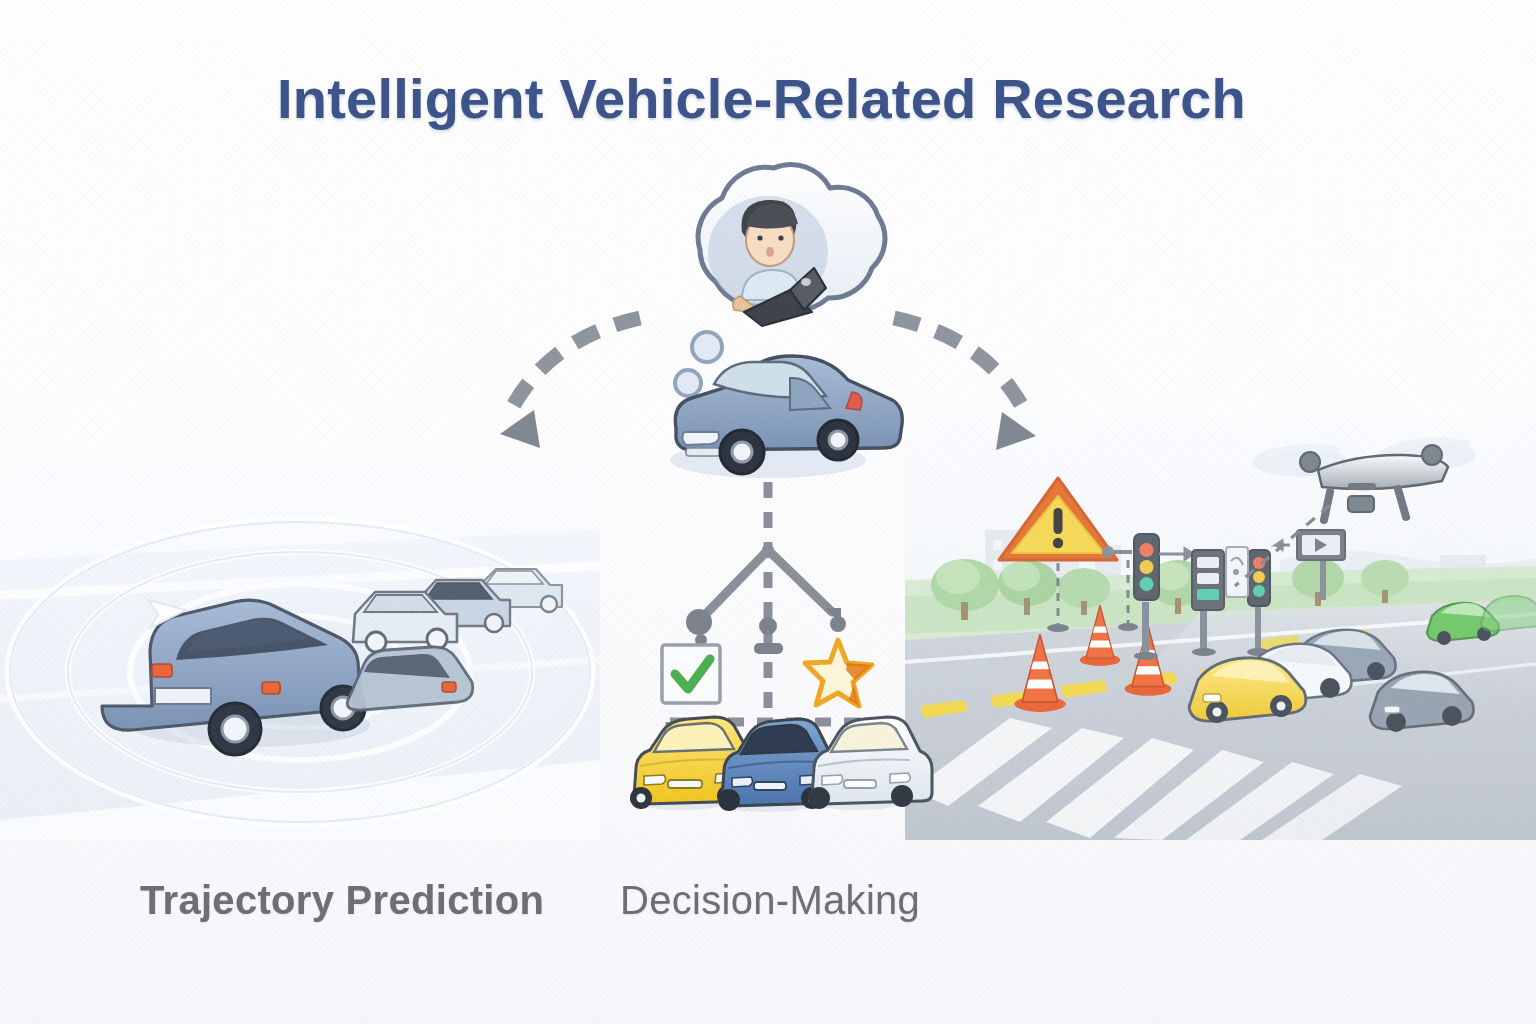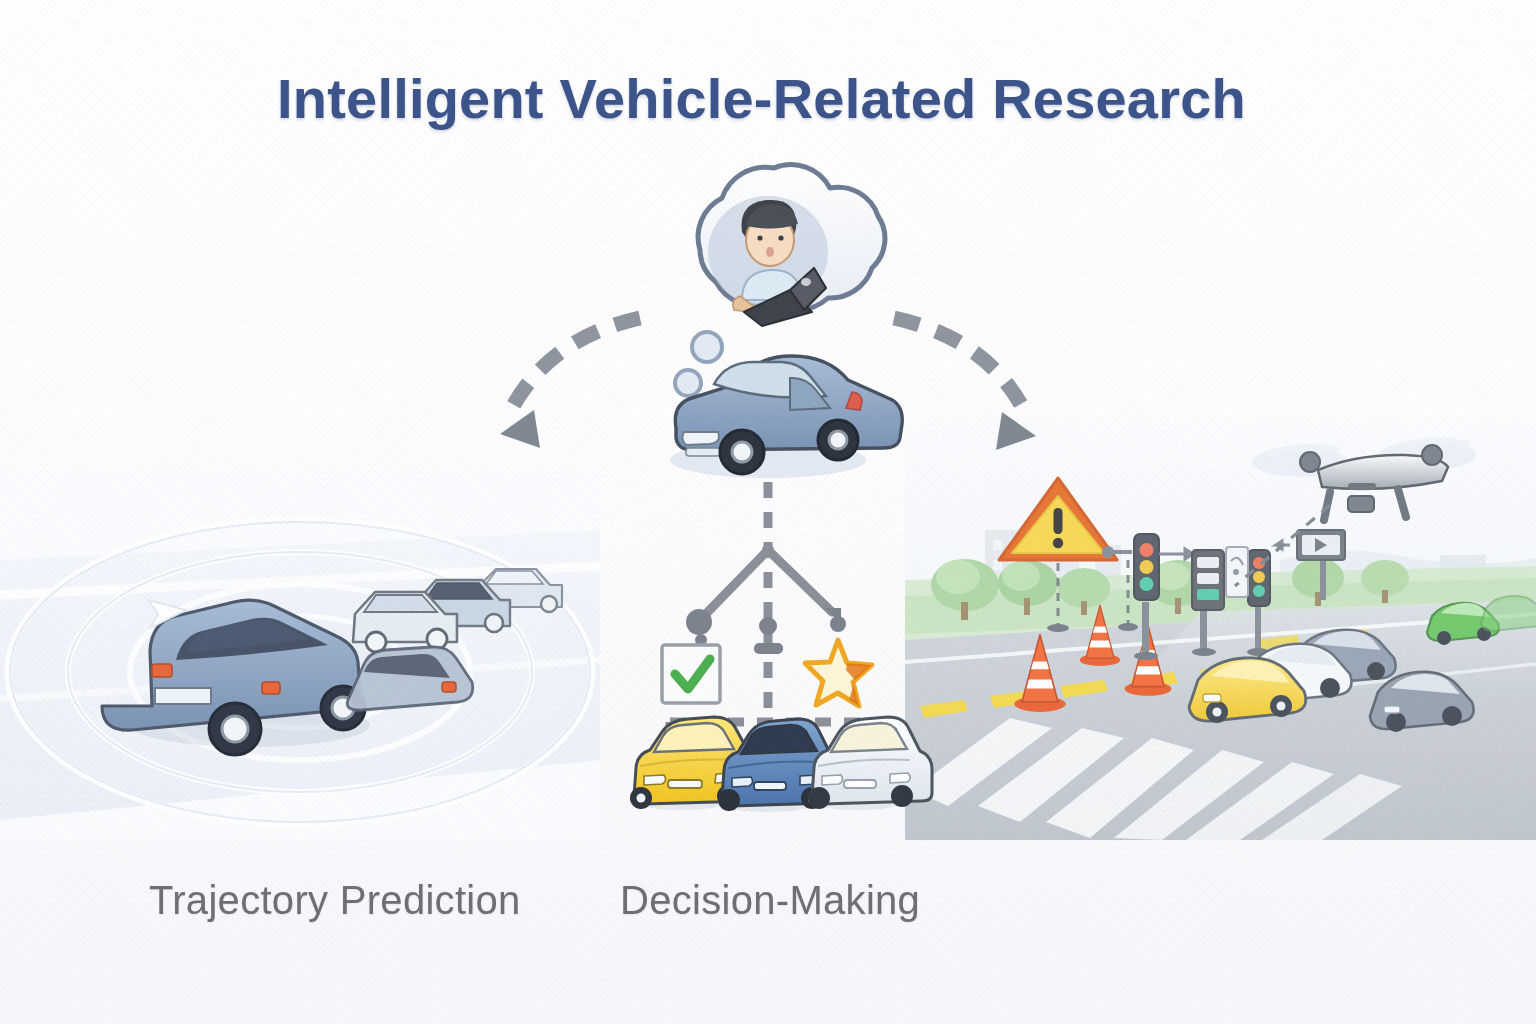--- a/index.html
+++ b/index.html
@@ -28,21 +28,21 @@
     font-weight:700;font-size:56px;letter-spacing:.2px;
     color:#3c5489;
     text-shadow:0 2px 3px rgba(60,84,137,.22);
   }
   .caption{
     position:absolute;top:878px;
     font-size:40px;color:#6e6e75;font-weight:400;
     white-space:nowrap;letter-spacing:.3px;
     text-shadow:0 1px 2px rgba(0,0,0,.08);
   }
-  #cap-traj{left:149px;}
+  #cap-traj{left:140px;font-weight:bold;}
   #cap-dec{left:620px;text-align:center;}
   #cap-scen{left:1060px;}
   svg{position:absolute;left:0;top:0;}
   .nosel{user-select:none}
 </style>
 </head>
 <body>
 
 <div id="stage">
 

